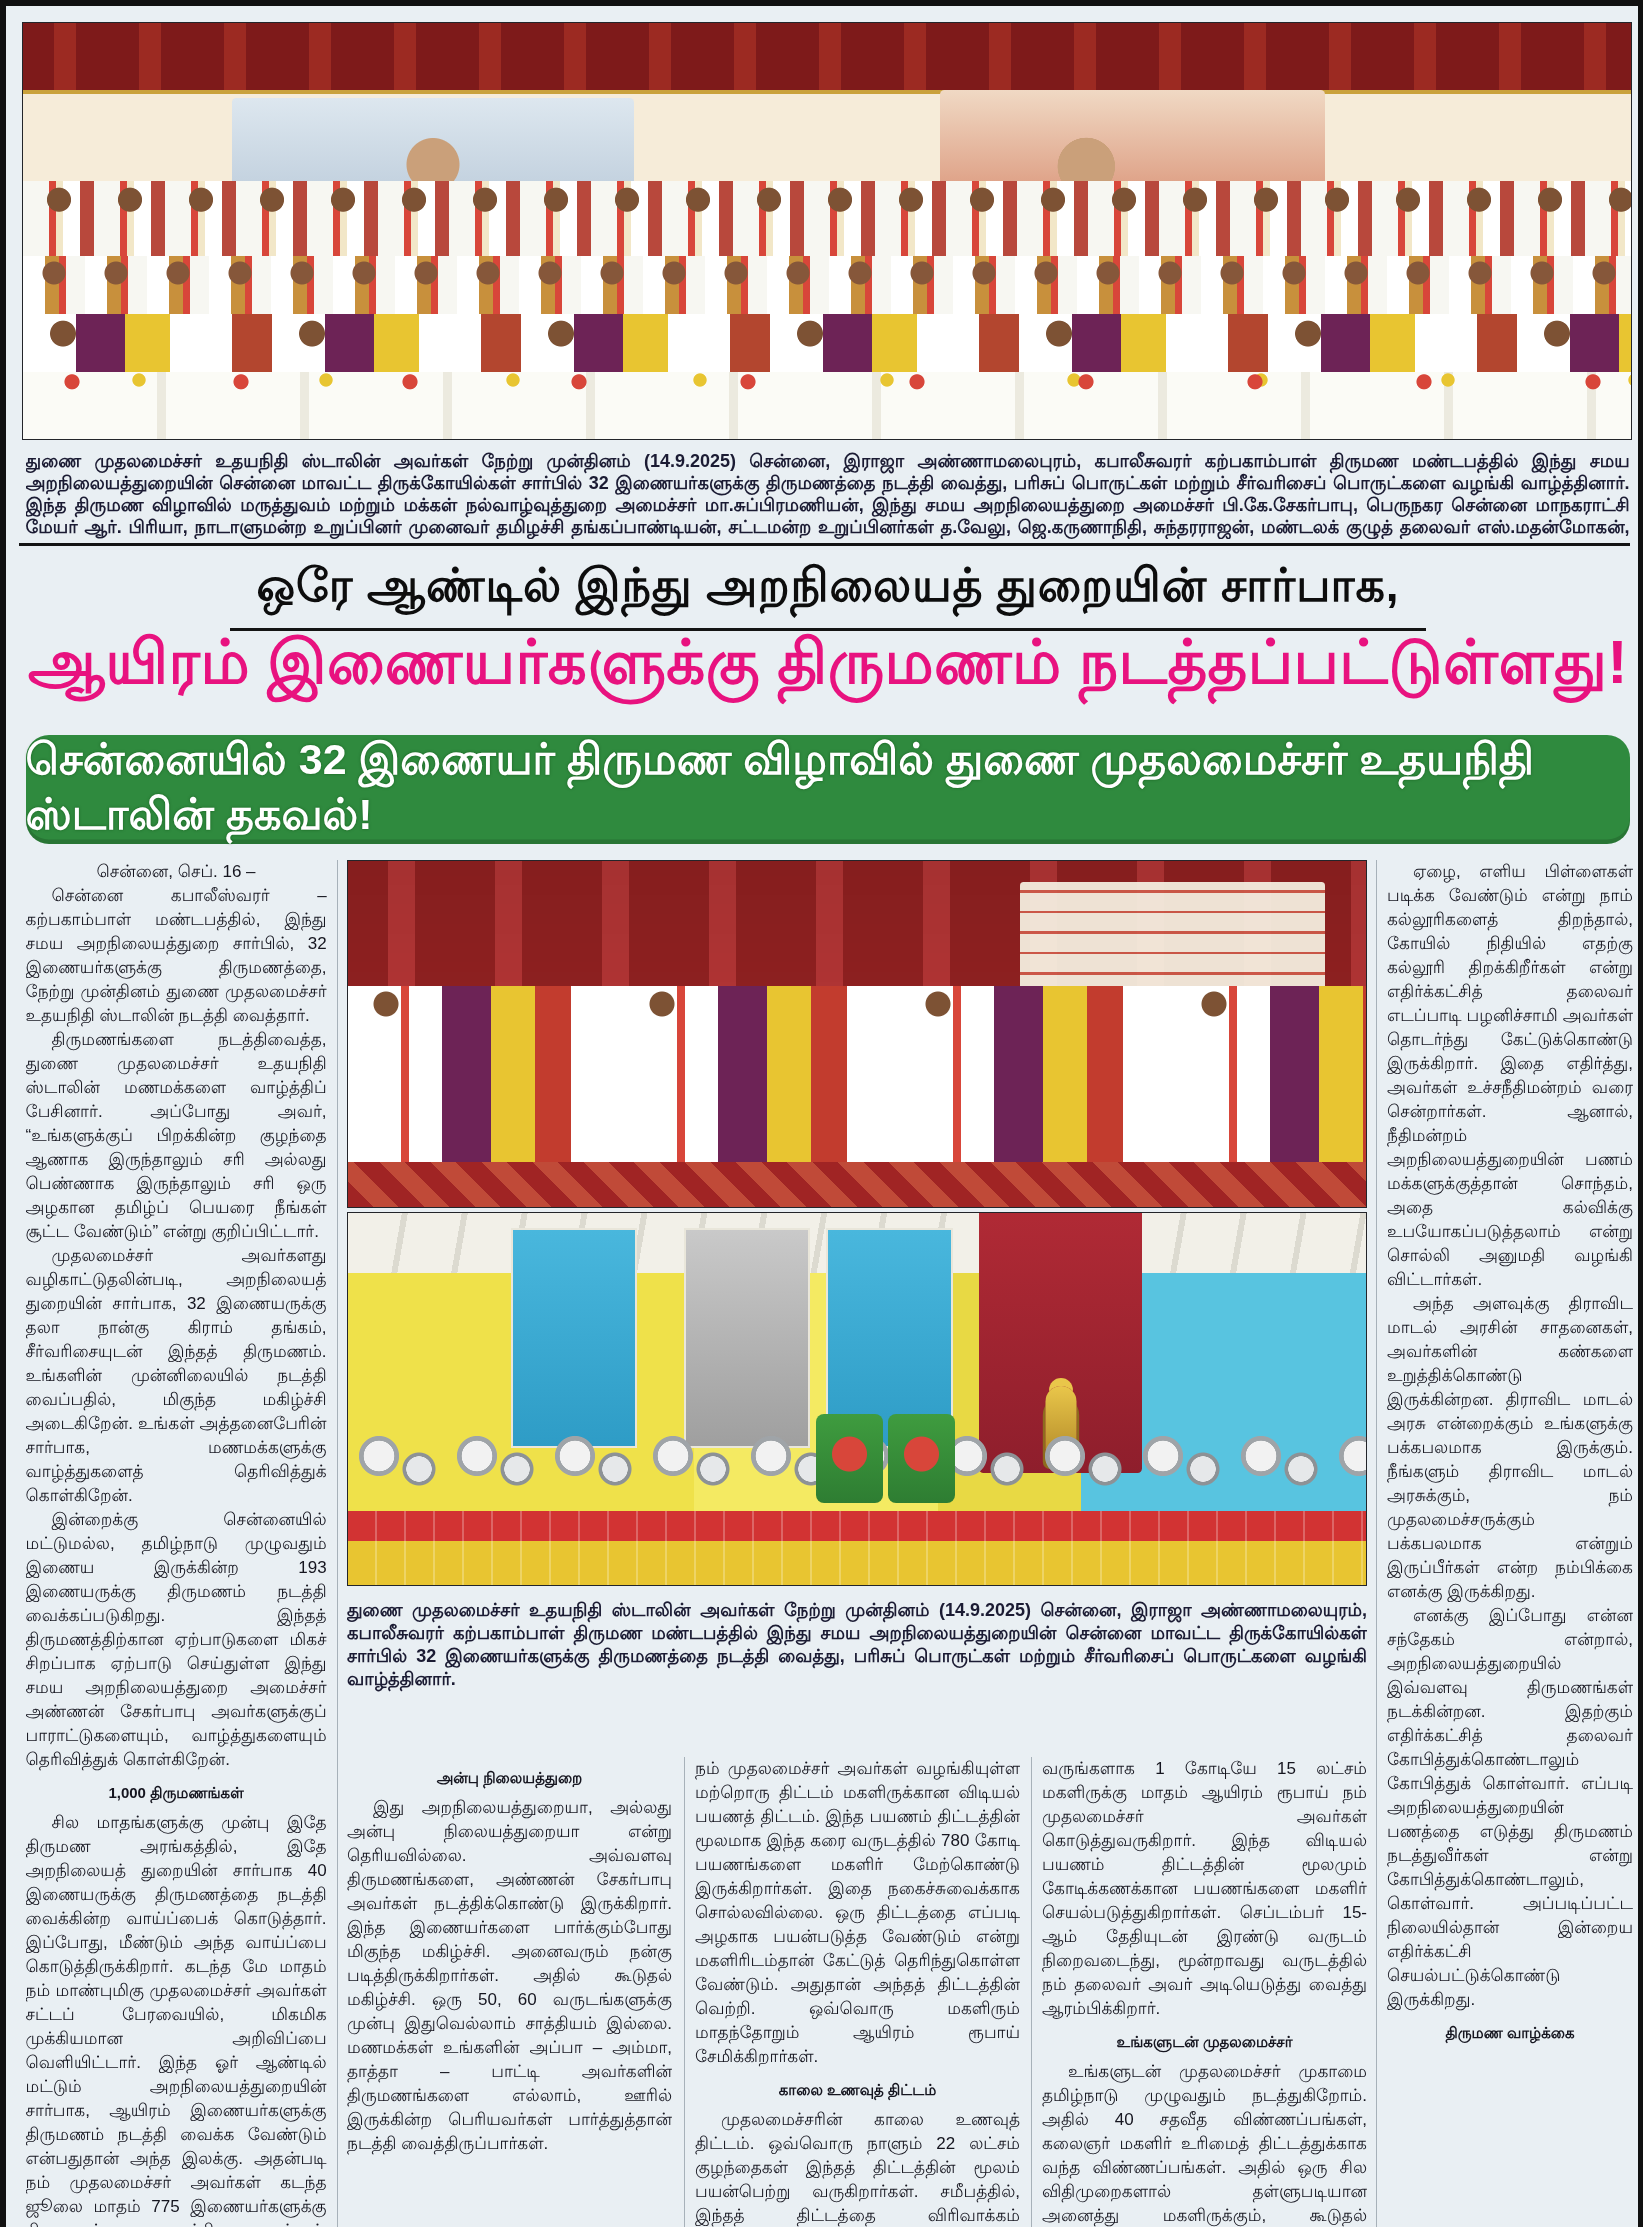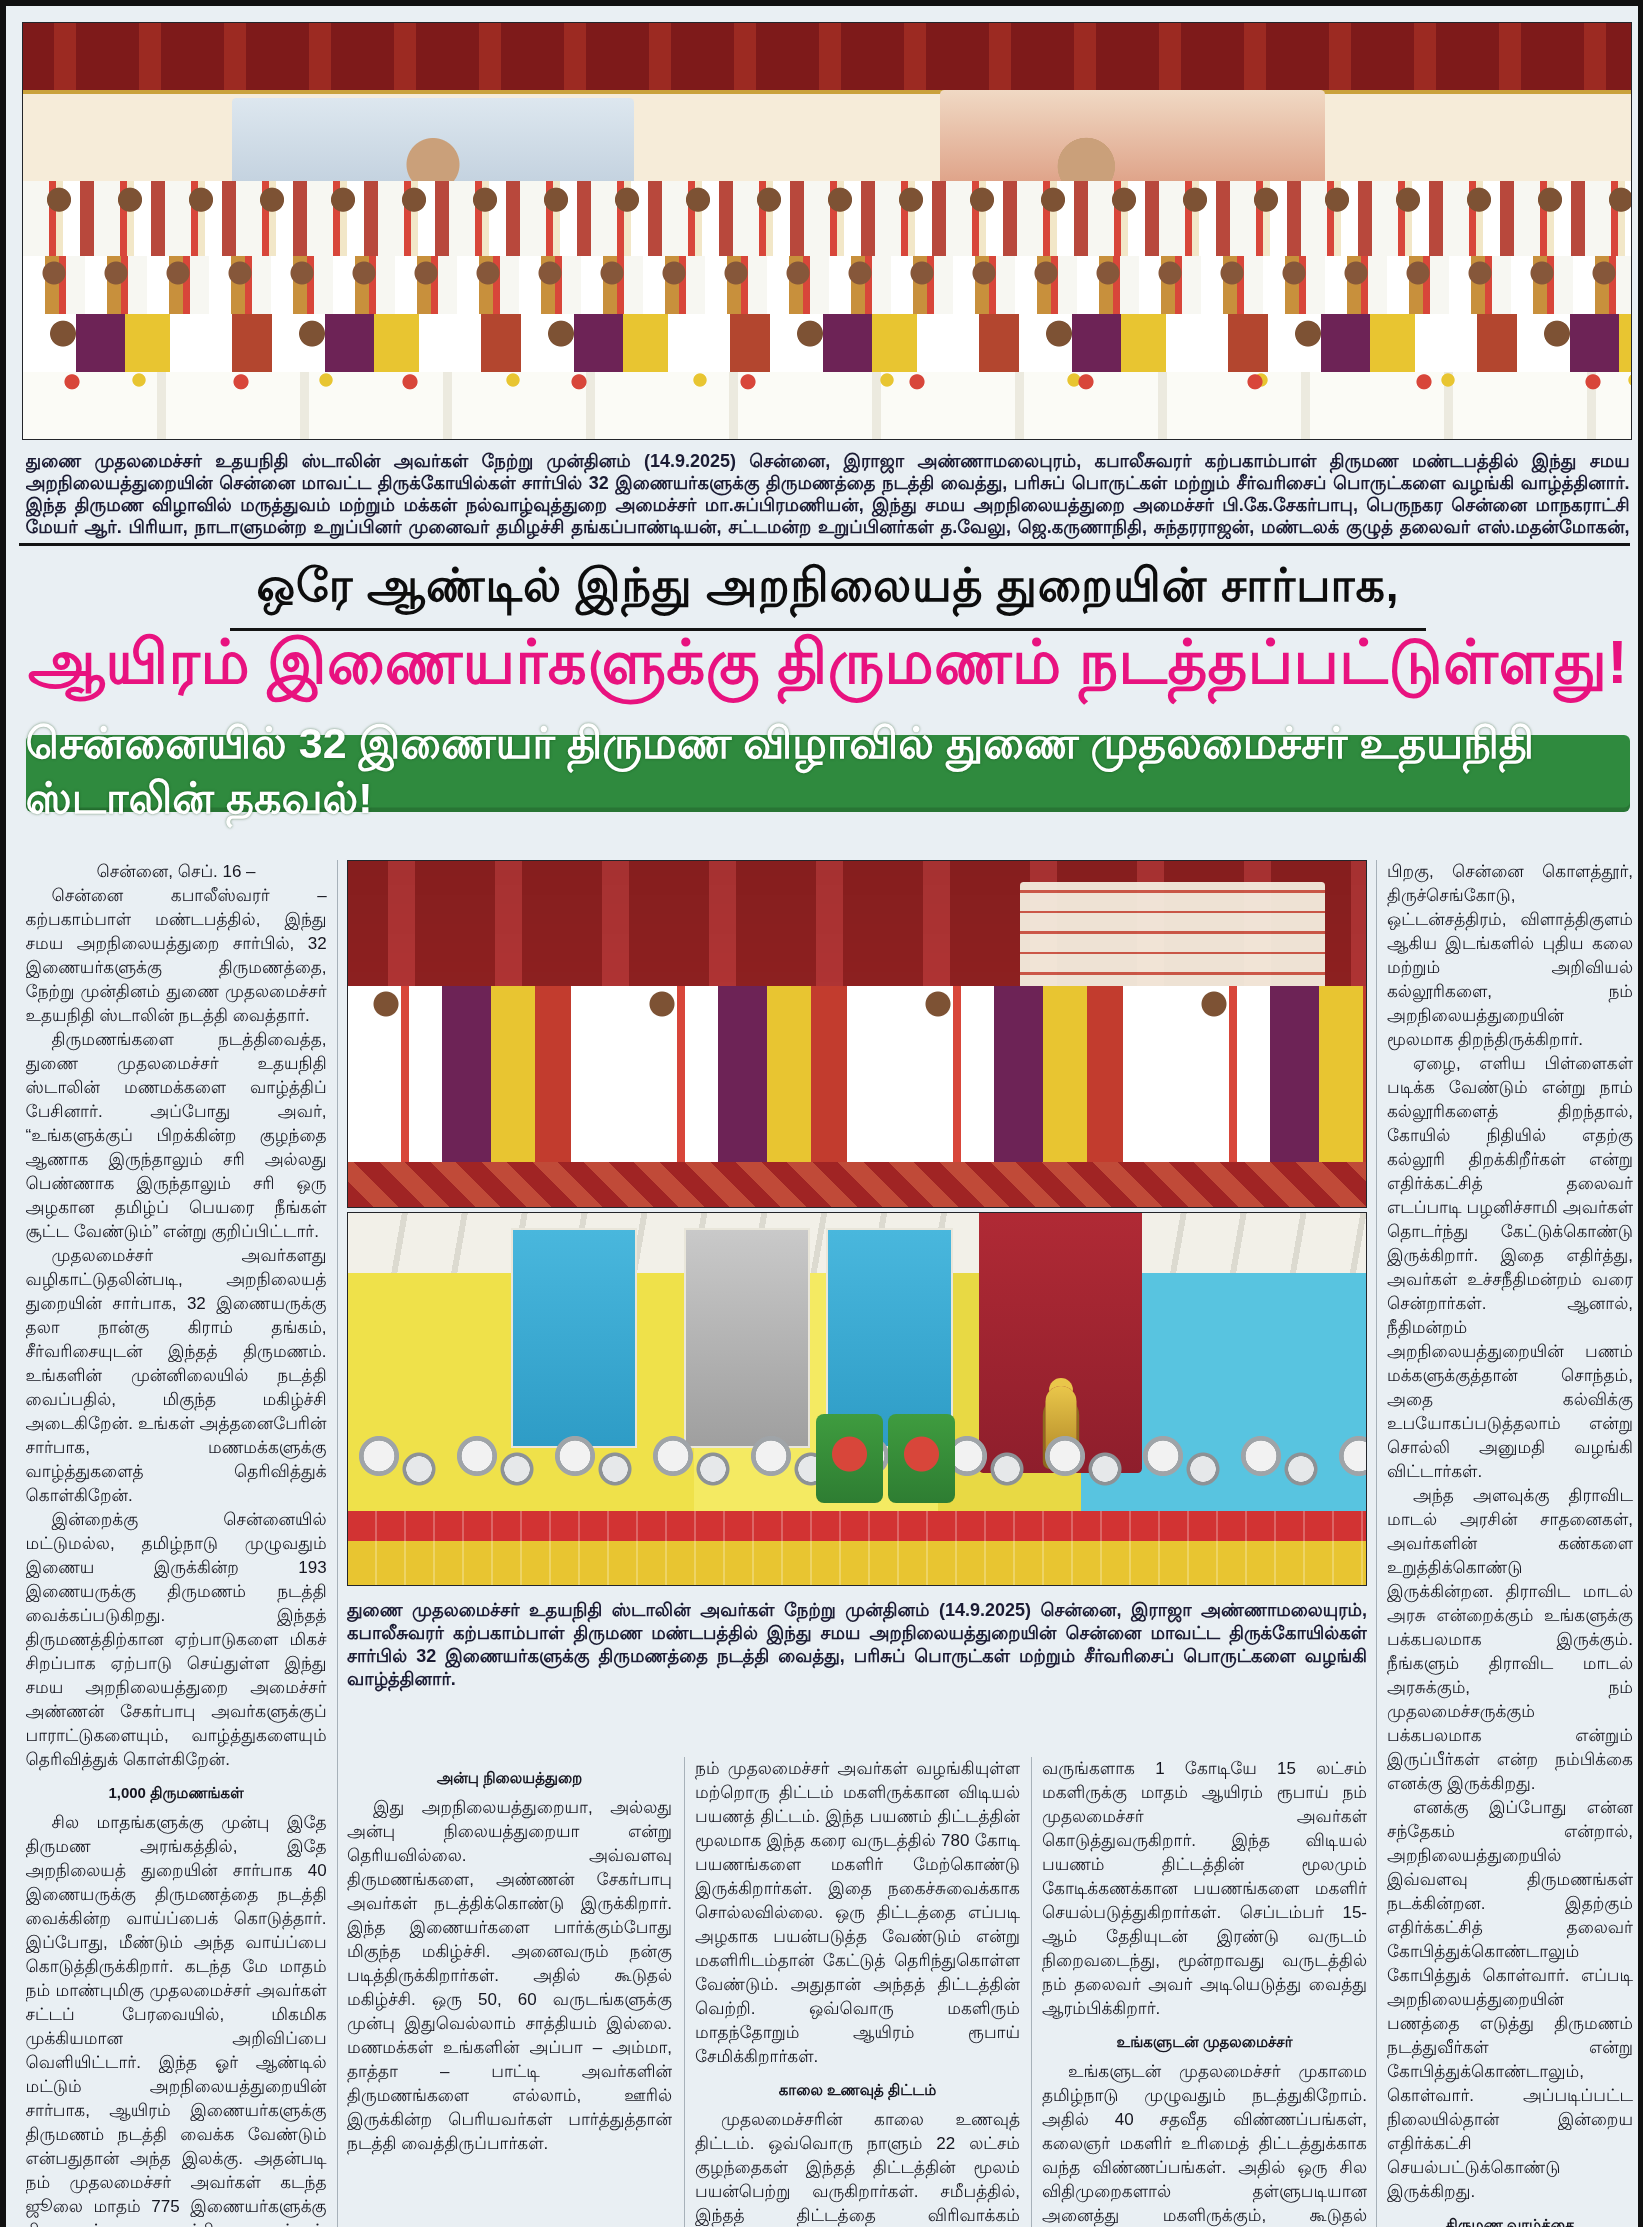--- a/index.html
+++ b/index.html
@@ -15,22 +15,22 @@
   .vsep{position:absolute;width:1.3px;background:#a7b1b9;}
   
   .lead-caption{position:absolute;left:19.6px;top:444px;width:1604px;height:89px;overflow:hidden;
         font-size:18px;line-height:22px;font-weight:700;color:#1b1b33;text-align:justify;}
   .rule{position:absolute;left:13.4px;width:1611px;height:3.1px;background:#141414;}
   .kicker-wrap{position:absolute;left:0;top:552px;width:1644px;text-align:center;}
   .kicker{display:inline-block;font-size:46px;font-weight:700;color:#0d0d0d;
         padding:0 27px 9.8px 27px;border-bottom:3.1px solid #141414;letter-spacing:0.9px;}
   .headline{position:absolute;left:0;top:623px;width:1644px;text-align:center;
         font-size:61px;line-height:67px;font-weight:800;color:#e8127f;letter-spacing:0.4px;}
-  .banner{position:absolute;left:19.6px;top:729px;width:1604px;height:77px;background:#2f8a3e;
-        border-radius:6px;display:flex;align-items:center;justify-content:center;
+  .banner{position:absolute;left:19.6px;top:729px;width:1604px;height:109px;background:#2f8a3e;
+        border-radius:23px;display:flex;align-items:center;justify-content:center;
         box-shadow:inset 0 -4.5px 0 rgba(0,0,0,.15);}
   .banner span{font-size:43px;font-weight:800;color:#ffffff;text-shadow:0 0 2.7px rgba(0,60,0,.55);}
   
   .photo{position:absolute;border:1.8px solid #23252a;box-sizing:border-box;overflow:hidden;background:#f6ecd9;}
   .lp-top{position:absolute;left:0;top:0;right:0;height:67px;
         background:repeating-linear-gradient(90deg,#7e1a1a 0 31px,#9c2a22 31px 53px,#7e1a1a 53px 85px);
         border-bottom:4.5px solid #caa23c;}
   .poster{position:absolute;border-radius:4.5px;}
   .poster.p-blue{left:13%;top:18%;width:25%;height:42%;
         background:radial-gradient(circle at 50% 38%,#caa07a 0 26px,rgba(0,0,0,0) 27px),linear-gradient(#dde7ef,#a9bccf);}
@@ -182,21 +182,20 @@
   <section class="col" style="left:1036px;top:1751px;width:325px;height:777px;">
     <p class="noind">வருங்களாக 1 கோடியே 15 லட்சம் மகளிருக்கு மாதம் ஆயிரம் ரூபாய் நம் முதலமைச்சர் அவர்கள் கொடுத்துவருகிறார். இந்த விடியல் பயணம் திட்டத்தின் மூலமும் கோடிக்கணக்கான பயணங்களை மகளிர் செயல்படுத்துகிறார்கள். செப்டம்பர் 15-ஆம் தேதியுடன் இரண்டு வருடம் நிறைவடைந்து, மூன்றாவது வருடத்தில் நம் தலைவர் அவர் அடியெடுத்து வைத்து ஆரம்பிக்கிறார்.</p>
     <h4 class="subhead">உங்களுடன் முதலமைச்சர்</h4>
     <p>உங்களுடன் முதலமைச்சர் முகாமை தமிழ்நாடு முழுவதும் நடத்துகிறோம். அதில் 40 சதவீத விண்ணப்பங்கள், கலைஞர் மகளிர் உரிமைத் திட்டத்துக்காக வந்த விண்ணப்பங்கள். அதில் ஒரு சில விதிமுறைகளால் தள்ளுபடியான அனைத்து மகளிருக்கும், கூடுதல் விதிகளை நீக்கி அந்தத் திட்டத்தின் மூலம் மாதம் ஆயிரம் ரூபாய் உரிமைத் தொகை கிடைக்கும்.</p>
 
   </section>
 
   <div class="vsep" style="left:1370px;top:854px;height:1675px;"></div>
 
   <section class="col" style="left:1381px;top:854px;width:246px;height:1675px;">
-    <p class="noind">பிறகு, சென்னை கொளத்தூர், திருச்செங்கோடு, ஒட்டன்சத்திரம், விளாத்திகுளம் ஆகிய இடங்களில் புதிய கலை மற்றும் அறிவியல் கல்லூரிகளை, நம் அறநிலையத்துறையின் மூலமாக திறந்திருக்கிறார்.</p>
     <p>ஏழை, எளிய பிள்ளைகள் படிக்க வேண்டும் என்று நாம் கல்லூரிகளைத் திறந்தால், கோயில் நிதியில் எதற்கு கல்லூரி திறக்கிறீர்கள் என்று எதிர்க்கட்சித் தலைவர் எடப்பாடி பழனிச்சாமி அவர்கள் தொடர்ந்து கேட்டுக்கொண்டு இருக்கிறார். இதை எதிர்த்து, அவர்கள் உச்சநீதிமன்றம் வரை சென்றார்கள். ஆனால், நீதிமன்றம் அறநிலையத்துறையின் பணம் மக்களுக்குத்தான் சொந்தம், அதை கல்விக்கு உபயோகப்படுத்தலாம் என்று சொல்லி அனுமதி வழங்கி விட்டார்கள்.</p>
     <p>அந்த அளவுக்கு திராவிட மாடல் அரசின் சாதனைகள், அவர்களின் கண்களை உறுத்திக்கொண்டு இருக்கின்றன. திராவிட மாடல் அரசு என்றைக்கும் உங்களுக்கு பக்கபலமாக இருக்கும். நீங்களும் திராவிட மாடல் அரசுக்கும், நம் முதலமைச்சருக்கும் பக்கபலமாக என்றும் இருப்பீர்கள் என்ற நம்பிக்கை எனக்கு இருக்கிறது.</p>
     <p>எனக்கு இப்போது என்ன சந்தேகம் என்றால், அறநிலையத்துறையில் இவ்வளவு திருமணங்கள் நடக்கின்றன. இதற்கும் எதிர்க்கட்சித் தலைவர் கோபித்துக்கொண்டாலும் கோபித்துக் கொள்வார். எப்படி அறநிலையத்துறையின் பணத்தை எடுத்து திருமணம் நடத்துவீர்கள் என்று கோபித்துக்கொண்டாலும், கொள்வார். அப்படிப்பட்ட நிலையில்தான் இன்றைய எதிர்க்கட்சி செயல்பட்டுக்கொண்டு இருக்கிறது.</p>
     <h4 class="subhead">திருமண வாழ்க்கை</h4>
 
   </section>
 
 </div>
 
 

